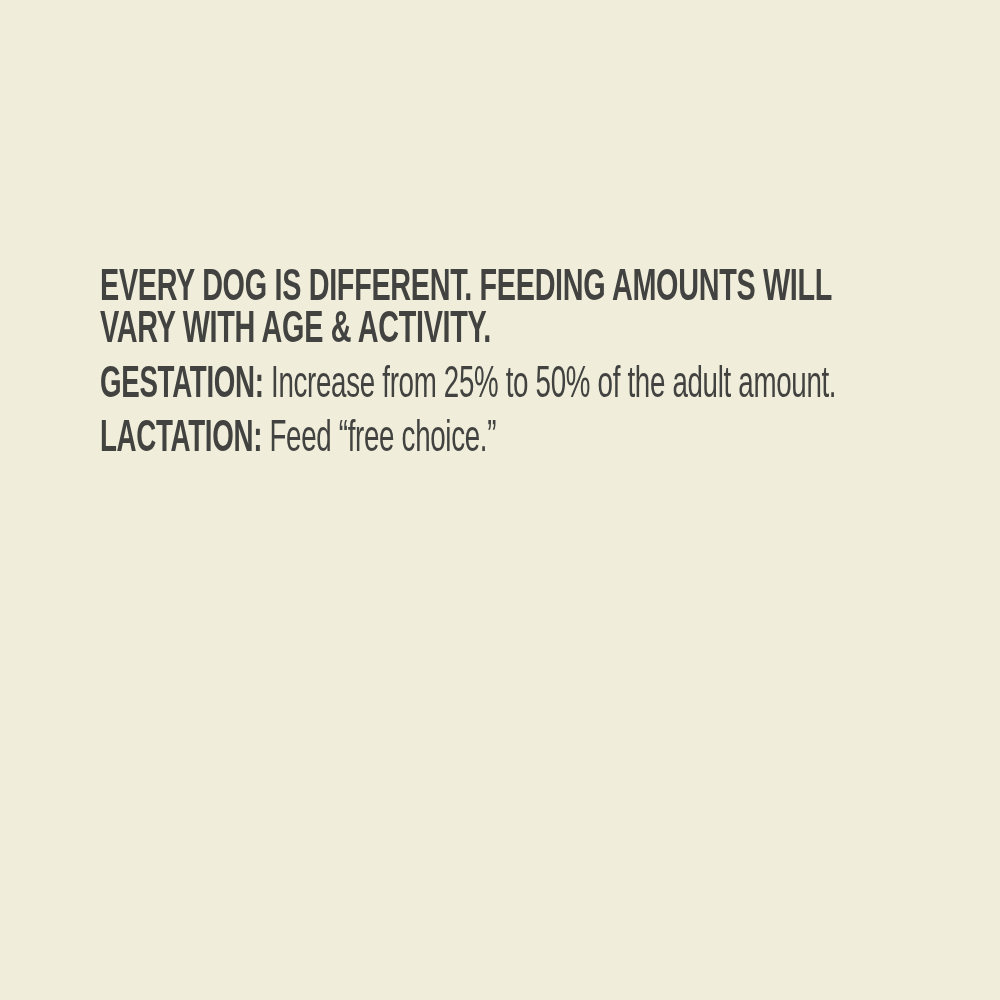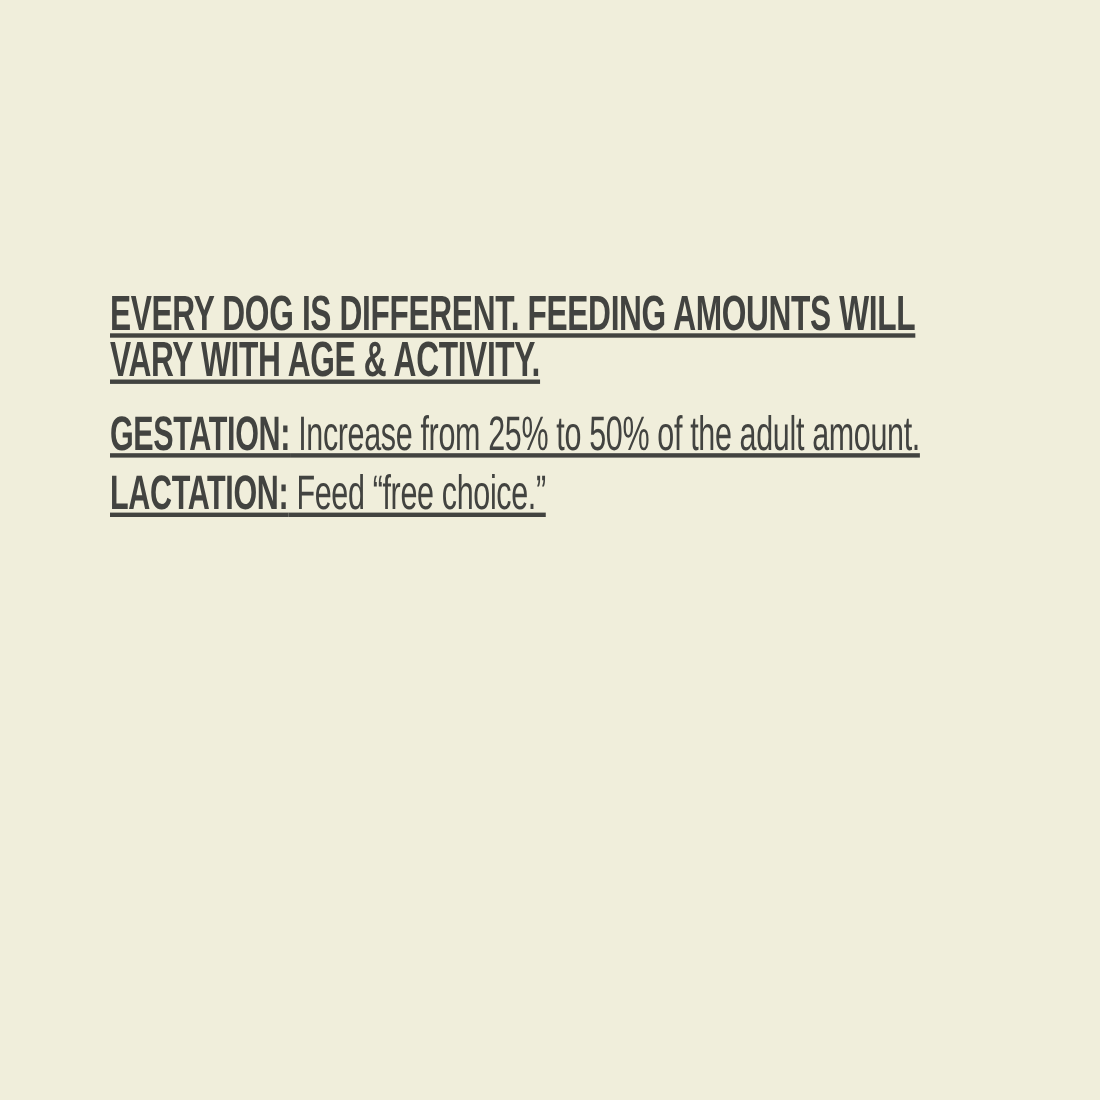--- a/index.html
+++ b/index.html
@@ -21,21 +21,20 @@
     position: relative;
     width: 1000px;
     height: 1000px;
     background: var(--bg);
   }
   .content {
     position: absolute;
     left: 100px;
     top: 264px;
     width: 880px;
-    text-decoration: underline;
   }
   .line {
     display: block;
     white-space: nowrap;
     transform-origin: 0 50%;
   }
   .heading .line {
     font-size: 45px;
     font-weight: 700;
     line-height: 42px;
@@ -47,21 +46,21 @@
     font-weight: 400;
     line-height: 46px;
     letter-spacing: -0.5px;
     transform: scaleX(0.63);
   }
   .para .label {
     font-weight: 700;
   }
   .intro    { margin-top: 4px; }
   .puppies  { margin-top: 8px; }
-  .gestation{ margin-top: 24px; }
+  .gestation{ margin-top: 11px; }
   .lactation{ margin-top: 8px; }
 </style>
 </head>
 <body>
 
 <div class="panel">
   <div class="content">
 
     <h1 class="heading">
       <span class="line">EVERY DOG IS DIFFERENT. FEEDING AMOUNTS WILL</span>

